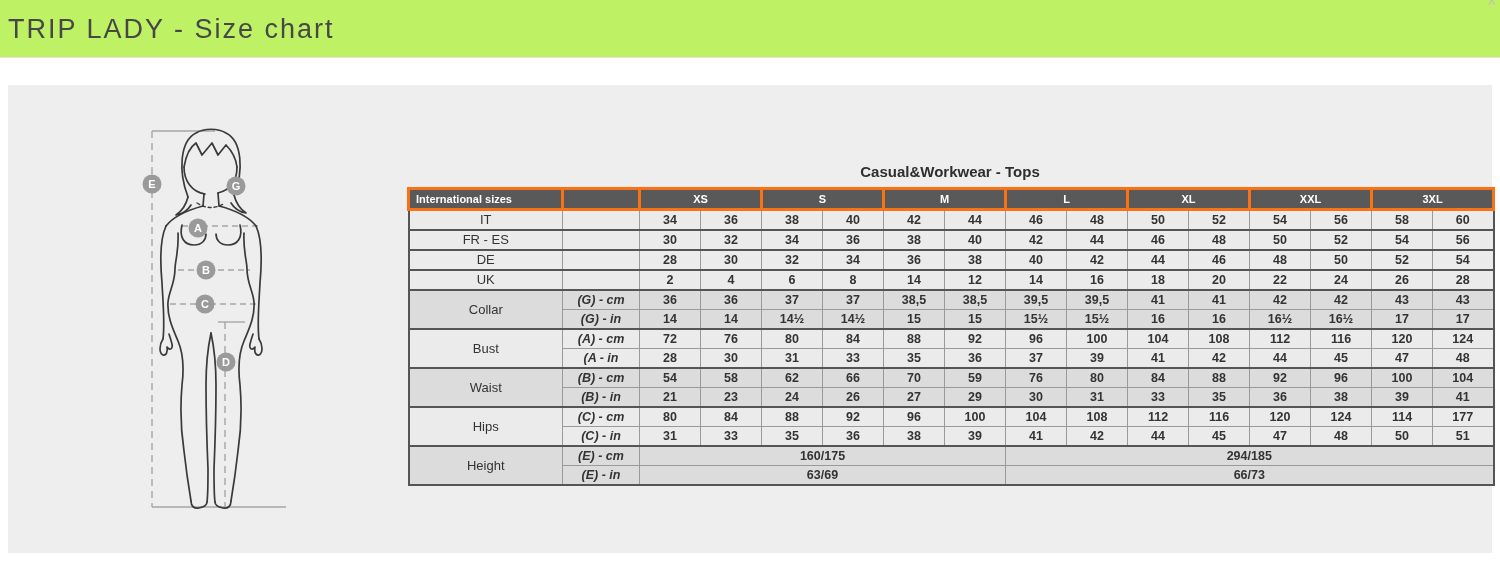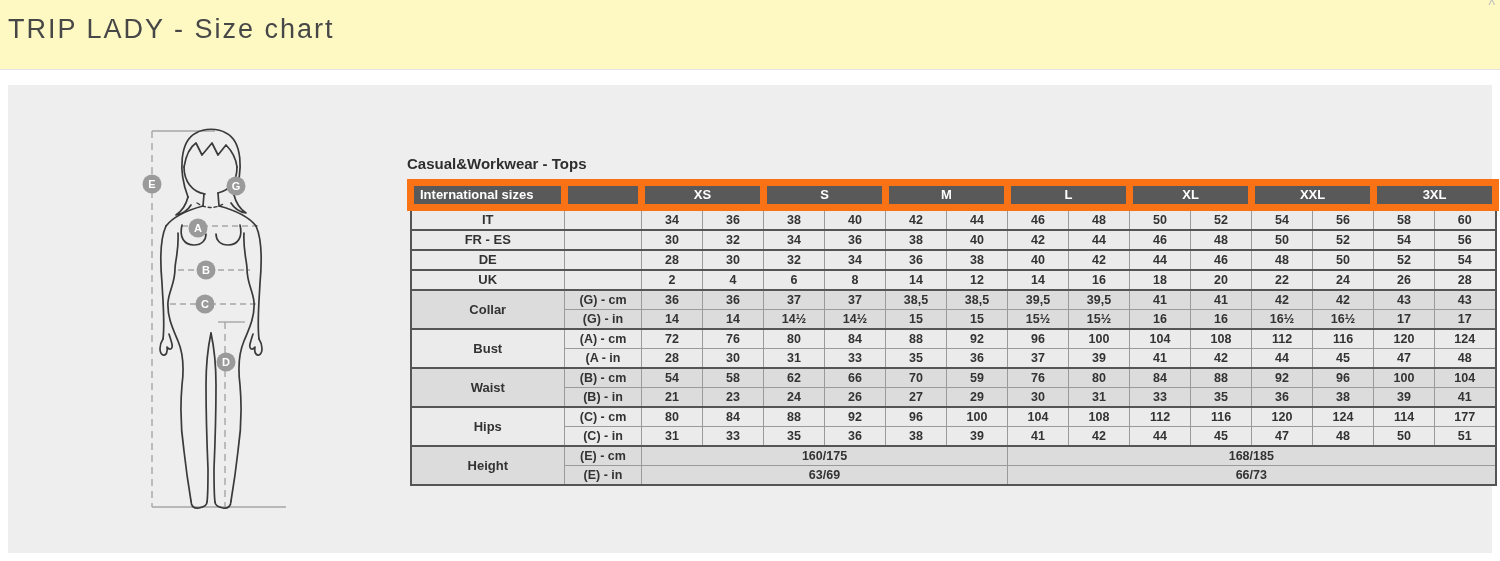--- a/index.html
+++ b/index.html
@@ -6,49 +6,49 @@
     --header_bg:#595959; --header_text:#ffffff; --row_light:#ebebeb; --row_dark:#dcdcdc;
     --border_dark:#555555; --border_light:#9a9a9a; --panel_bg:#eeeeee; --badge_bg:#9a9a9a;
     --cell_text:#333333; --page_title:#474747;
   }
   *{box-sizing:border-box;}
   html,body{margin:0;padding:0;}
   body{
     width:1500px;height:561px;position:relative;overflow:hidden;background:#ffffff;
     font-family:"Liberation Sans", sans-serif;
   }
-  .topbar{position:absolute;left:0;top:0;width:1500px;height:70px;background:#fef9c3;border-bottom:1px solid #e3e3e3;}
+  .topbar{position:absolute;left:0;top:0;width:1500px;height:58px;background:#bef264;border-bottom:1px solid #e3e3e3;}
   .topbar h1{margin:0;padding:14px 0 0 8px;font-size:27px;font-weight:400;letter-spacing:2px;color:var(--page_title,#474747);}
   .scroll-caret{position:absolute;top:-2px;right:5px;color:#bdbdbd;font-size:14px;line-height:14px;cursor:pointer;}
   .panel{position:absolute;left:8px;top:85px;width:1484px;height:468px;background:var(--panel_bg,#eee);}
   .diagram{position:absolute;left:110px;top:8px;width:232px;height:444px;}
   .table-area{position:absolute;left:399px;top:70px;width:1086px;}
-  .table-title{font-size:15px;font-weight:700;color:#2e2e2e;margin:0 0 7px 0;}
+  .table-title{text-align:center;font-size:15px;font-weight:700;color:#2e2e2e;margin:8px 0 7px 0;}
   table.sizes{
     border-collapse:collapse;table-layout:fixed;width:1086px;
     font-size:12.5px;font-weight:700;color:var(--cell_text,#333);
     border:2px solid var(--border_dark,#555);
   }
   table.sizes th, table.sizes td{
     border:1px solid var(--border_light,#9a9a9a);
     text-align:center;height:19px;line-height:18px;padding:0 3px;
     overflow:hidden;white-space:nowrap;
   }
   table.sizes thead th{
     background:var(--header_bg,#595959);color:var(--header_text,#fff);
-    height:19px;font-size:13px;border:7px solid #f97316;
+    height:19px;font-size:11px;border:3px solid #f97316;
   }
   table.sizes thead th.label-head{text-align:left;padding-left:6px;}
   tr.shade-light td{background:var(--row_light,#ebebeb);}
   tr.shade-dark td{background:var(--row_dark,#dcdcdc);}
   tr.group-start-row td{border-top:2px solid var(--border_dark,#555);}
   tr.inner-row td{border-top:1px solid var(--border_light,#9a9a9a);}
   td.grp-l{border-left:2px solid var(--border_dark,#555);}
-  td.label-cell{text-align:left;padding-left:6px;font-size:13px;font-weight:700;}
-  td.sub-cell{text-align:left;padding-left:5px;}
+  td.label-cell{text-align:left;padding-left:6px;font-size:13px;font-weight:400;}
+  td.sub-cell{text-align:left;padding-left:5px;font-style:italic;}
 </style>
 </head>
 <body>
 
 <div class="topbar">
   <h1>TRIP LADY - Size chart</h1>
 </div>
 <div class="scroll-caret">^</div>
 
 <div class="panel">
@@ -361,21 +361,21 @@
             <td>45</td>
             <td class="grp-l">47</td>
             <td>48</td>
             <td class="grp-l">50</td>
             <td>51</td>
           </tr>
           <tr class="shade-dark group-start-row">
             <td rowspan="2" class="label-cell">Height</td>
             <td class="sub-cell">(E) - cm</td>
             <td colspan="6" class="grp-l">160/175</td>
-            <td colspan="8" class="grp-l">168/185</td>
+            <td colspan="8" class="grp-l">294/185</td>
           </tr>
           <tr class="shade-dark inner-row">
             <td class="sub-cell">(E) - in</td>
             <td colspan="6" class="grp-l">63/69</td>
             <td colspan="8" class="grp-l">66/73</td>
           </tr>
         </tbody>
       </table>
   </div>
 

